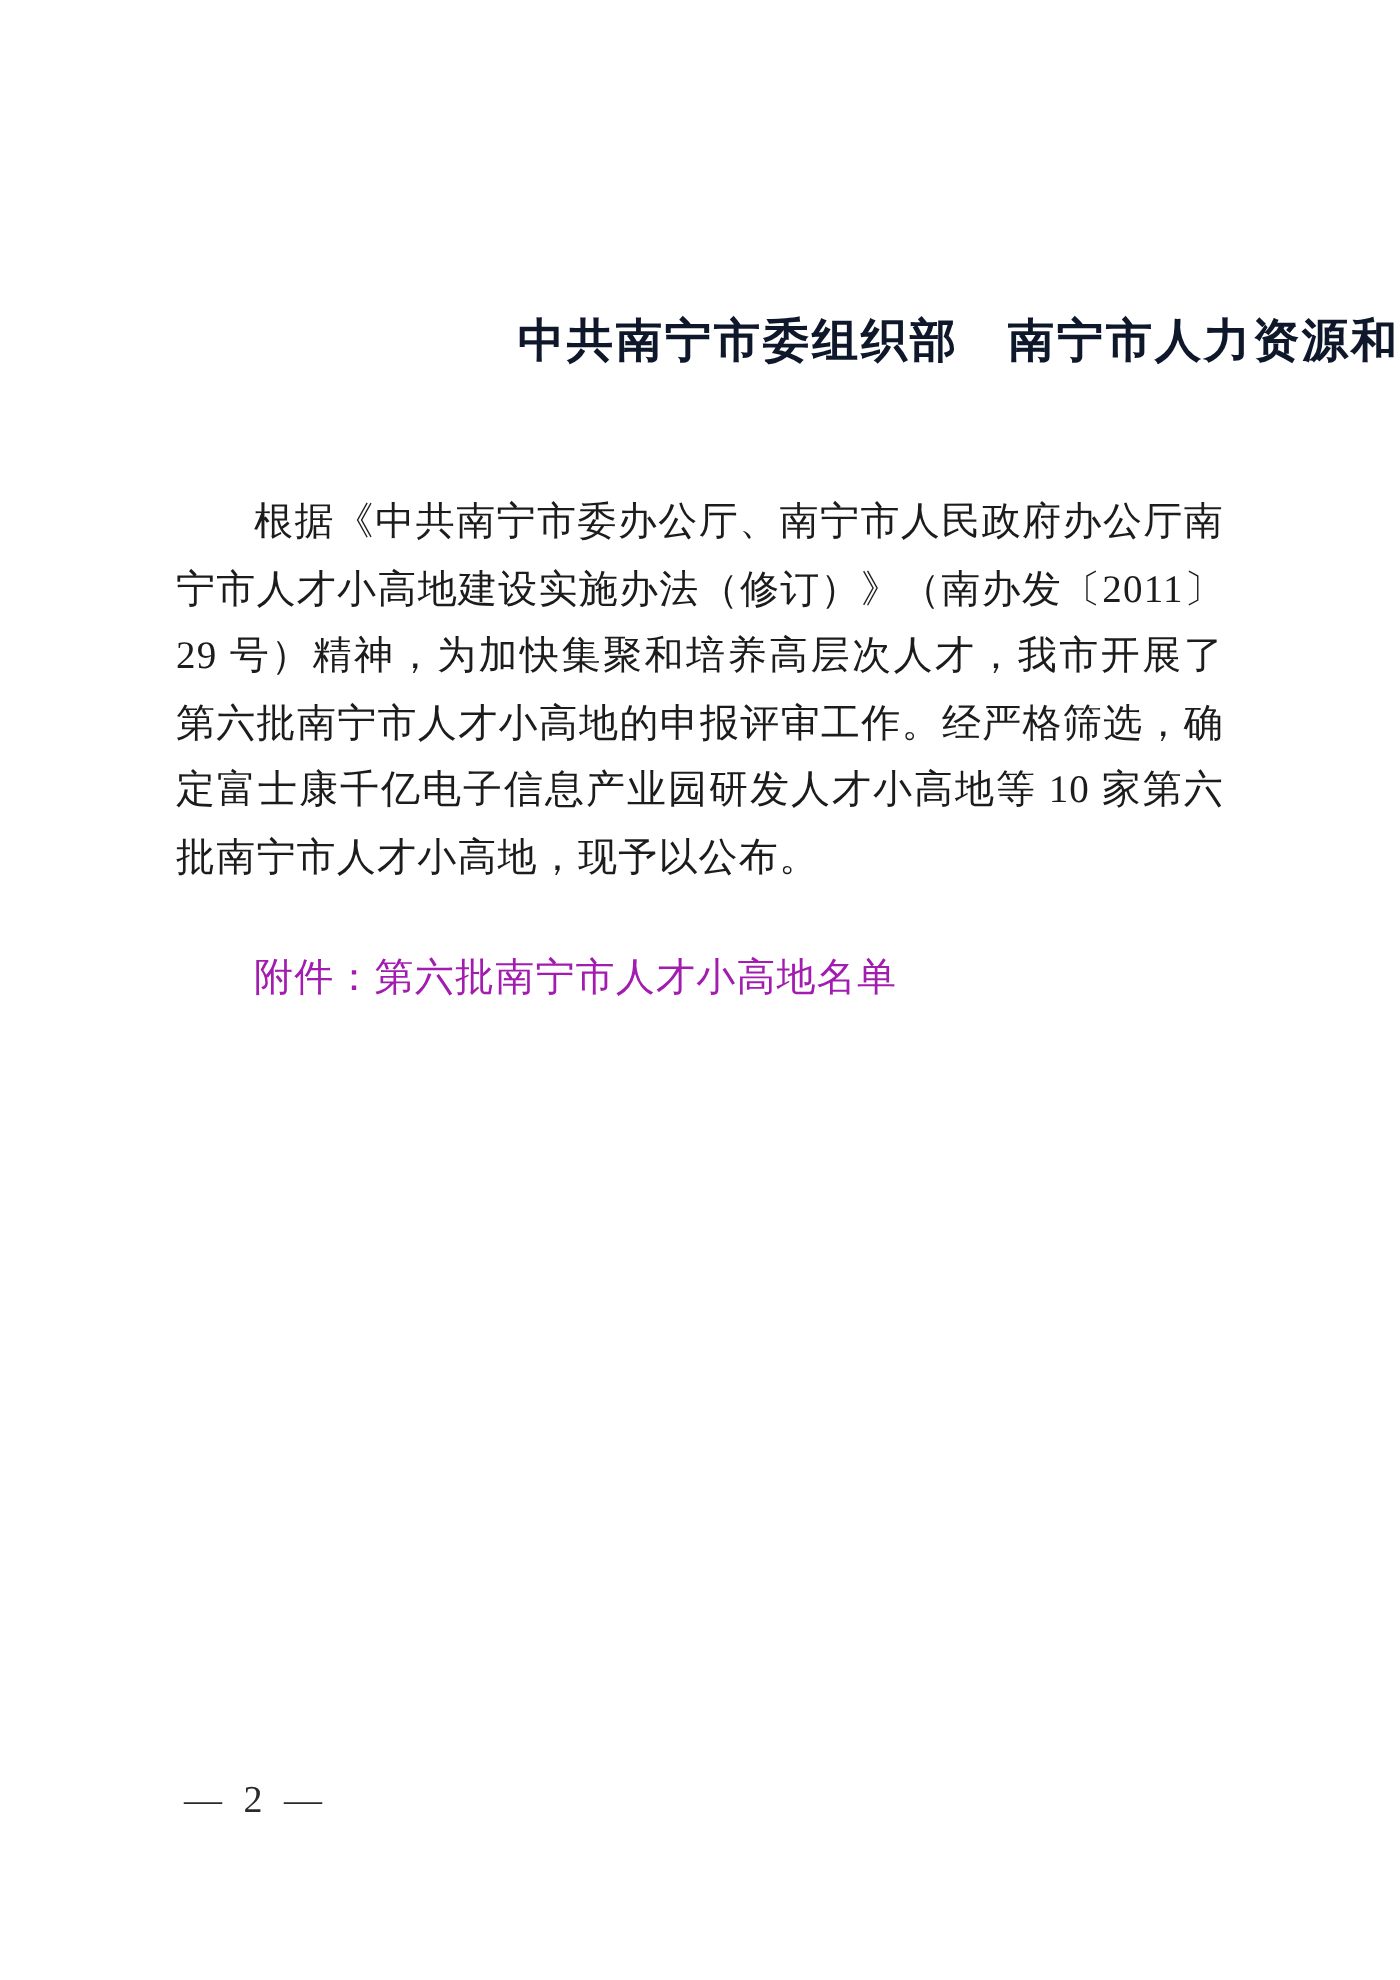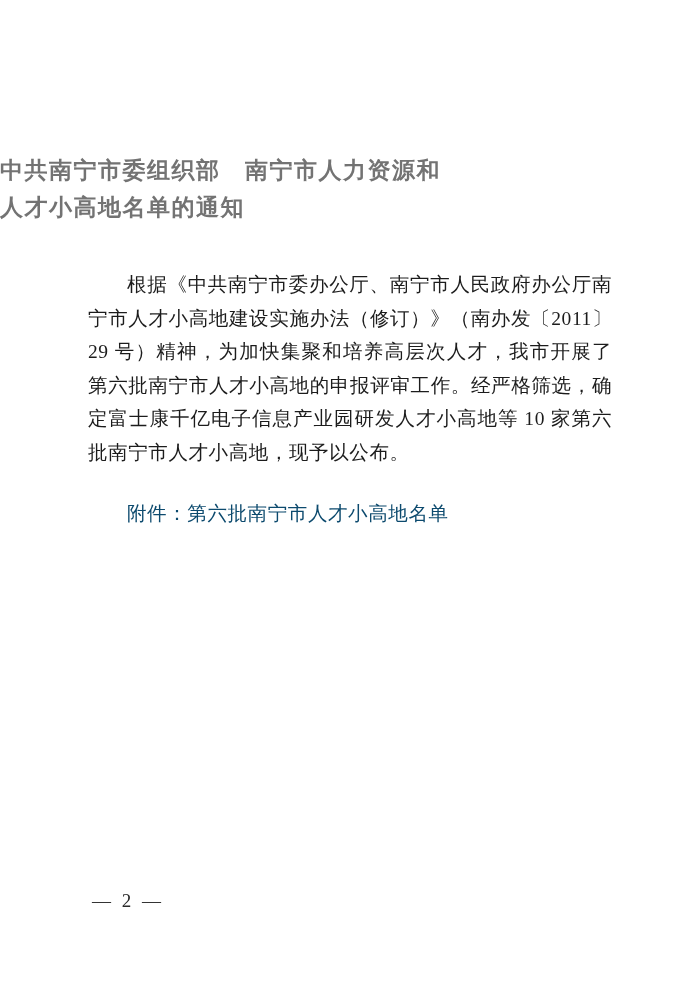--- a/index.html
+++ b/index.html
@@ -11,73 +11,72 @@
     position: relative;
     width: 700px;
     height: 990px;
     background: #ffffff;
     color: #1c1c1c;
     overflow: hidden;
     box-sizing: border-box;
   }
   .doc-title {
     padding-top: 152px;
-    text-align: left;
+    text-align: right;
     font-family: "Liberation Sans", "DejaVu Sans", sans-serif;
     font-weight: 700;
     font-size: 23px;
     line-height: 37px;
     letter-spacing: 1.5px;
-    color: #737373;
+    color: #0f172a;
   }
   .doc-title .title-line {
     white-space: pre;
   }
   .doc-body {
     width: 524px;
-    margin: 42px auto 0 auto;
+    margin: 56px auto 0 auto;
     font-family: "Liberation Serif", "DejaVu Serif", serif;
     font-size: 19.5px;
     line-height: 33.5px;
     letter-spacing: 0.6px;
     text-align: justify;
     color: #1c1c1c;
   }
   .doc-body p {
     margin: 0;
     text-indent: 2em;
   }
   .attachment-line {
     width: 524px;
     margin: 28px auto 0 auto;
-    font-family: Liberation Sans, sans-serif;
+    font-family: Liberation Mono, monospace;
     font-size: 19.5px;
     line-height: 33.5px;
     letter-spacing: 0.6px;
     text-indent: 2em;
-    color: #0c4a6e;
+    color: #a21caf;
   }
   .page-number {
     position: absolute;
     left: 92px;
     top: 890px;
     font-family: "Liberation Serif", "DejaVu Serif", serif;
     font-size: 19px;
     letter-spacing: 3px;
     color: #2a2a2a;
   }
 </style>
 </head>
 <body>
 
 <div class="page">
 
   <div class="doc-title">
     <div class="title-line">中共南宁市委组织部　南宁市人力资源和</div>
-    <div class="title-line">人才小高地名单的通知</div>
   </div>
 
   <div class="doc-body">
     <p>根据《中共南宁市委办公厅、南宁市人民政府办公厅南宁市人才小高地建设实施办法（修订）》（南办发〔2011〕29 号）精神，为加快集聚和培养高层次人才，我市开展了第六批南宁市人才小高地的申报评审工作。经严格筛选，确定富士康千亿电子信息产业园研发人才小高地等 10 家第六批南宁市人才小高地，现予以公布。</p>
   </div>
 
   <div class="attachment-line">附件：第六批南宁市人才小高地名单</div>
 
   <div class="page-number">— 2 —</div>
 

